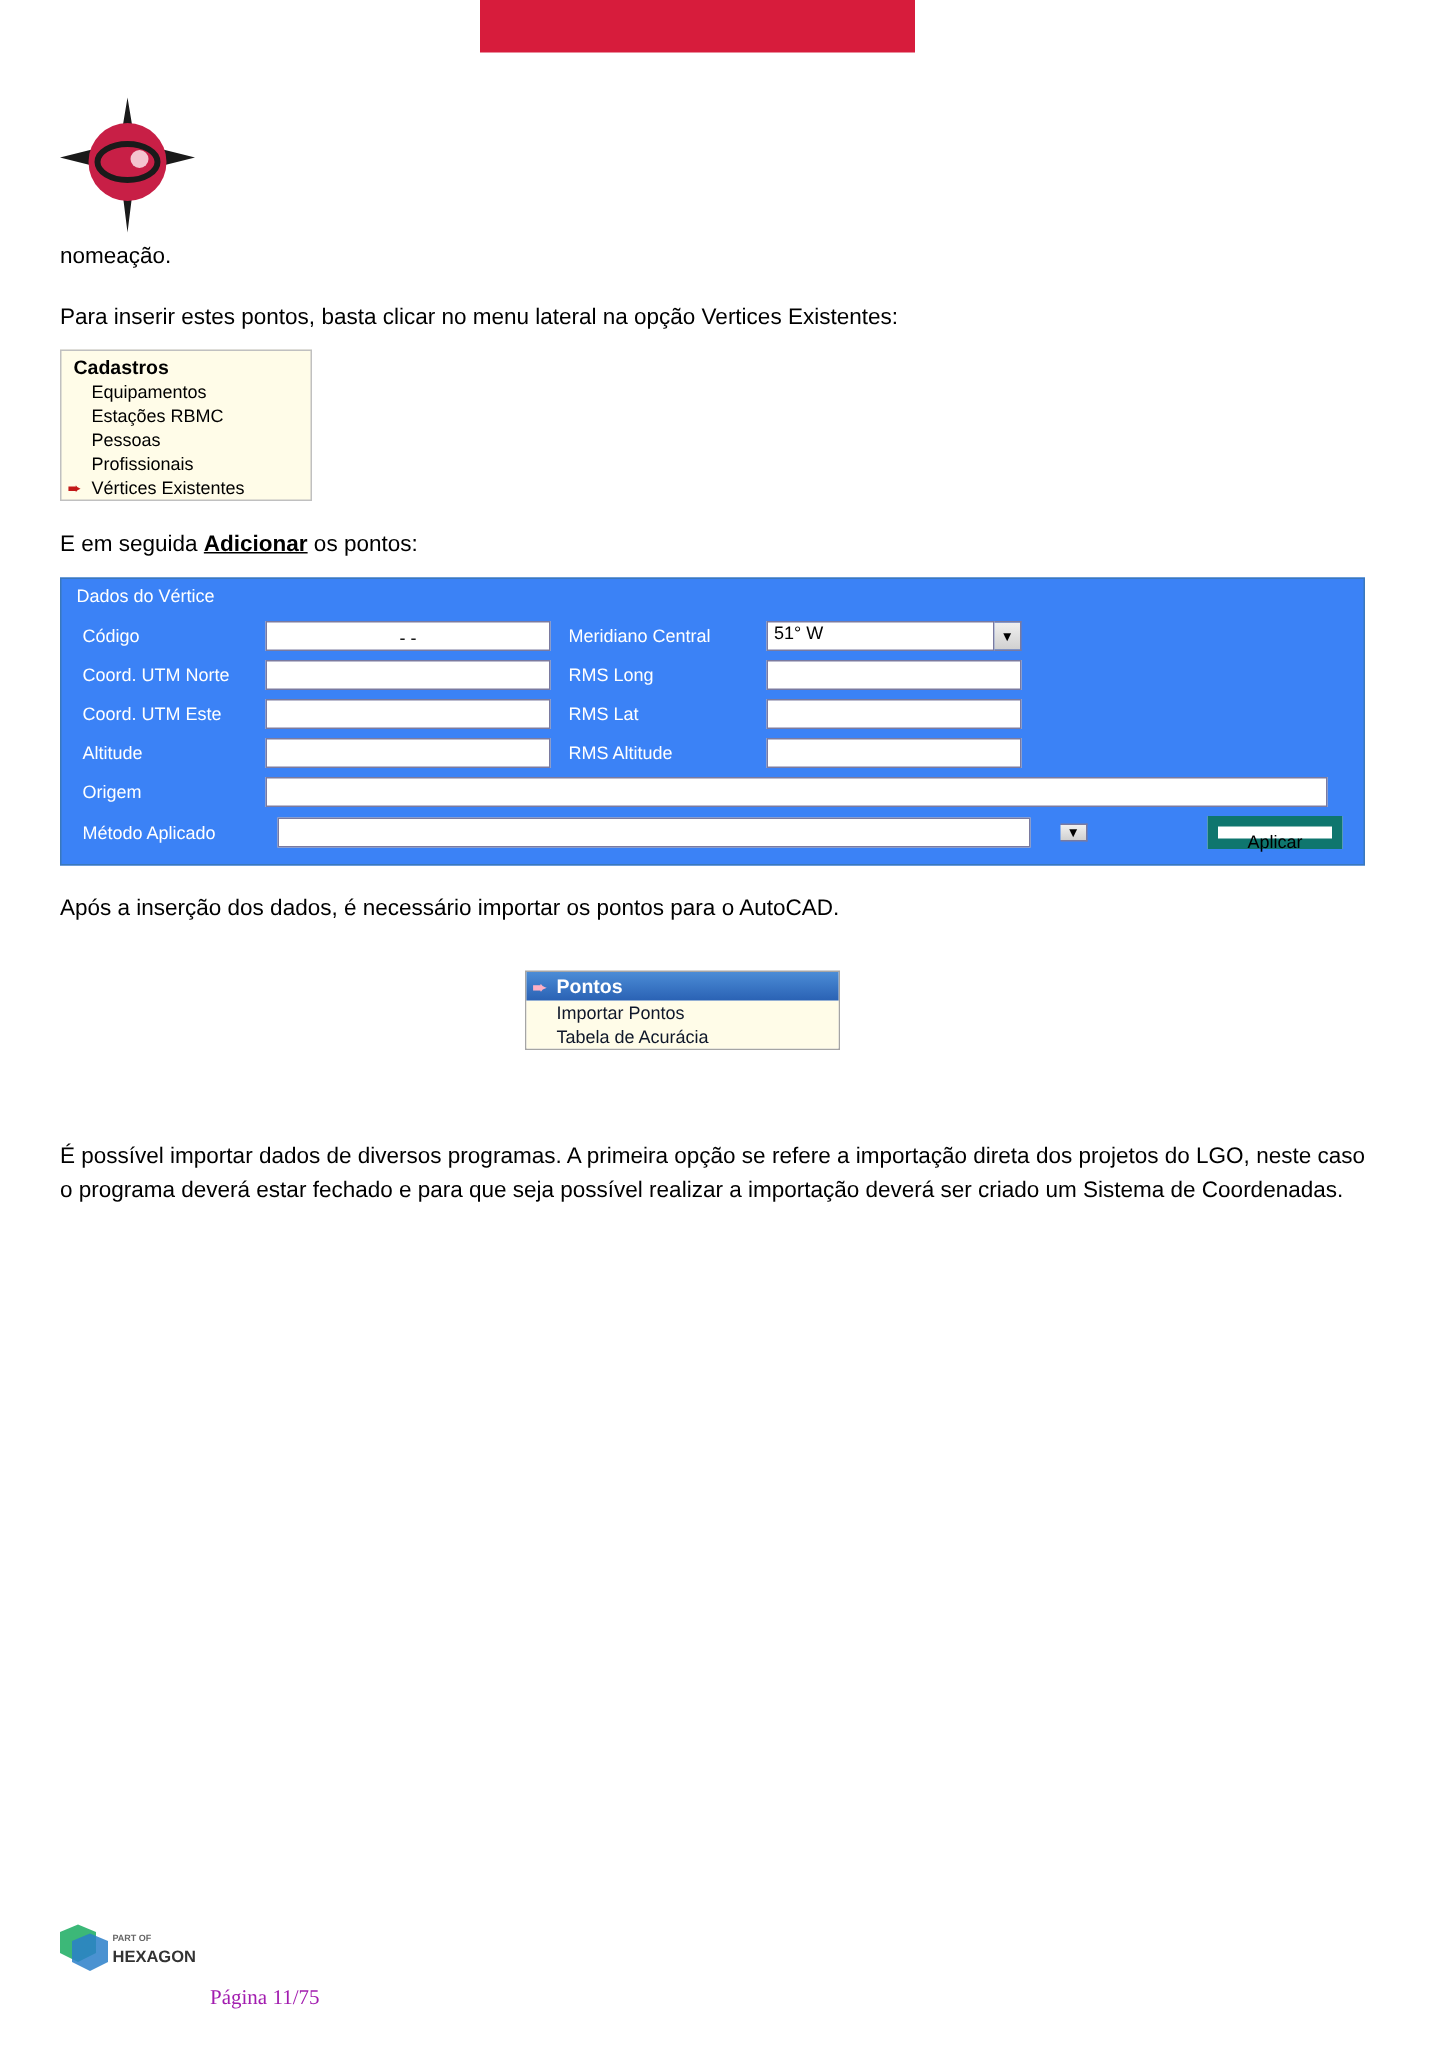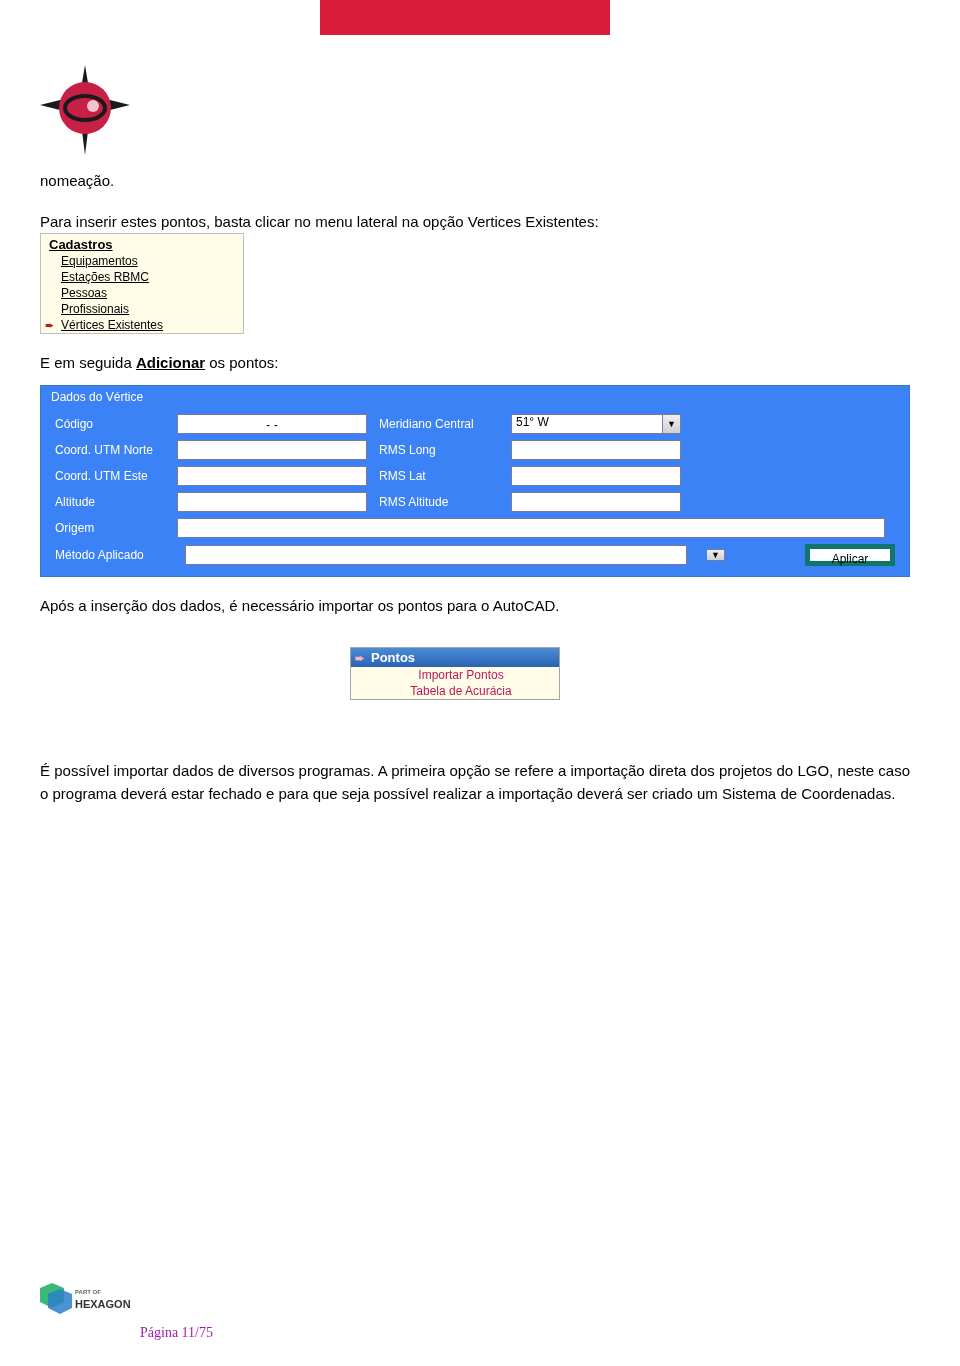--- a/index.html
+++ b/index.html
@@ -20,41 +20,41 @@
   }
   .logo {
     position: absolute;
     top: 60px;
     left: 35px;
     width: 100px;
     height: 100px;
   }
   .content {
     position: absolute;
-    top: 170px;
+    top: 160px;
     left: 40px;
     right: 50px;
   }
   .body-text {
     font-size: 15px;
     color: #000;
     line-height: 1.5;
     text-align: justify;
   }
   .body-text.mt { margin-top: 18px; }
   .underline { text-decoration: underline; }
   .bold { font-weight: bold; }
 
   
   .menu-shot {
-    width: 204px;
+    margin-top: 10px;
+    width: 168px;
     border: 1px solid #c0c0c0;
     background: #fffce8;
     font-family: "Segoe UI", Tahoma, sans-serif;
-    text-decoration: underline;
   }
   .menu-title {
     font-size: 13px;
     font-weight: bold;
     padding: 3px 8px 1px 8px;
     color: #000;
   }
   .menu-item {
     font-size: 12px;
     padding: 1px 8px 1px 20px;
@@ -131,21 +131,21 @@
   }
   .form-row-bottom {
     display: grid;
     grid-template-columns: 110px 1fr 18px 30px 100px;
     column-gap: 20px;
     padding: 0 14px 0 14px;
     align-items: center;
   }
   .aplicar-btn {
     background: #fff;
-    border: 5px solid #0f766e;
+    border: 7px solid #0f766e;
     height: 22px;
     font-size: 12px;
     text-align: center;
     line-height: 20px;
     justify-self: end;
     width: 90px;
   }
   .codigo-dash {
     text-align: center;
     color: #000;
@@ -172,22 +172,21 @@
   .pontos-hdr .menu-arrow {
     color: #ffb0c4;
     top: 4px;
   }
   .pontos-body {
     background: #fffce8;
   }
   .pontos-item {
     font-size: 12px;
     padding: 1px 8px 1px 20px;
-    color: #be185d;
-    text-align: center;
+    color: #0f172a;
   }
 
   
   .hex-logo {
     position: absolute;
     top: 1280px;
     left: 30px;
     width: 100px;
     height: 40px;
   }

